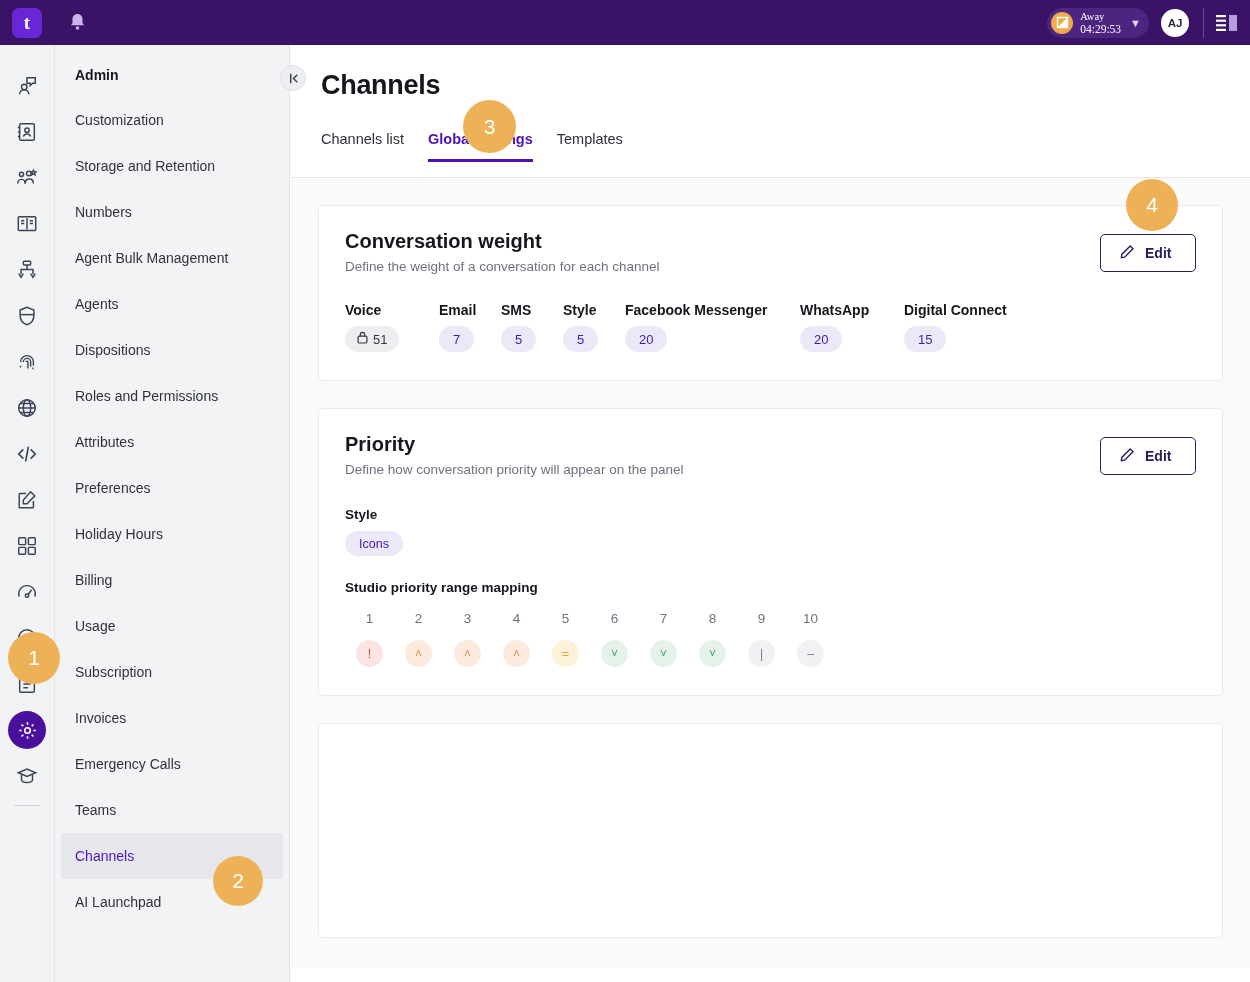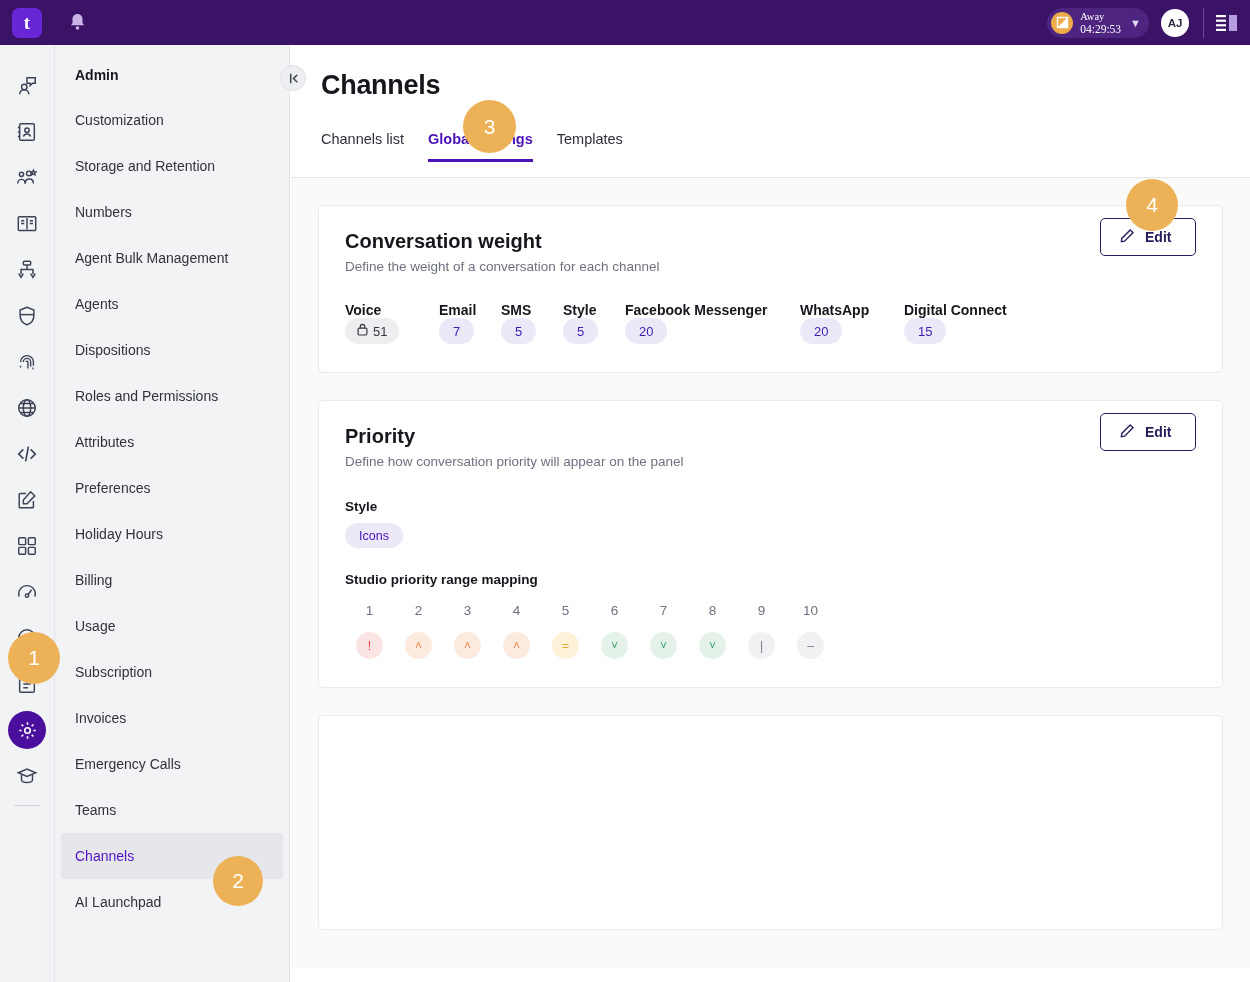--- a/index.html
+++ b/index.html
@@ -117,32 +117,32 @@
   .content { background: #fafafa; height: 790px; padding: 27px 27px 0 27px; }
 
   .card {
     background: #fff; border: 1px solid #e9eaec; border-radius: 5px;
     padding: 24px 26px 28px 26px; position: relative;
     margin-bottom: 27px;
   }
   .card-title { font-size: 20px; font-weight: bold; color: #16161d; }
   .card-sub { font-size: 13.5px; color: #6e7180; margin-top: 6px; }
   .edit-btn {
-    position: absolute; top: 12px; right: 26px;
+    position: absolute; top: 28px; right: 26px;
     border: 1.6px solid #2a1a5e; border-radius: 5px; background: #fff;
     height: 38px; min-width: 96px; padding: 0 18px;
     display: flex; align-items: center; gap: 10px;
     font-size: 14px; font-weight: bold; color: #2a1a5e;
   }
 
   .channels-row { display: flex; gap: 0; margin-top: 28px; }
   .channel-col { display: flex; flex-direction: column; }
   .channel-name { font-size: 14px; font-weight: bold; color: #16161d; }
   .chip {
-    margin-top: 0; height: 26px; border-radius: 13px;
+    margin-top: 8px; height: 26px; border-radius: 13px;
     background: #ebe8f8; color: #3d1bb0;
     font-size: 13px; display: inline-flex; align-items: center;
     justify-content: center; gap: 5px; padding: 0 14px; width: fit-content;
   }
   .chip.locked { background: #eceef0; color: #35363f; padding: 0 12px; }
 
   .section-label { font-size: 13.5px; font-weight: bold; color: #16161d; }
   .pill-static {
     margin-top: 9px; height: 25px; border-radius: 13px;
     background: #ebe8f8; color: #4a12b8; font-size: 12.5px;

